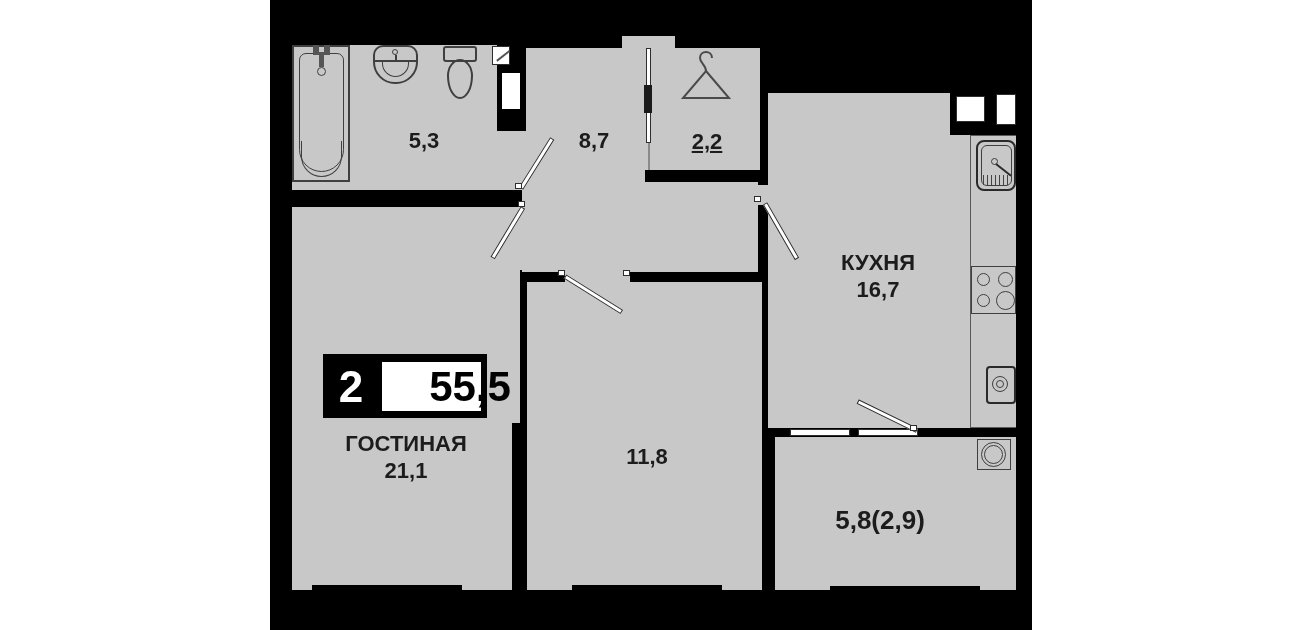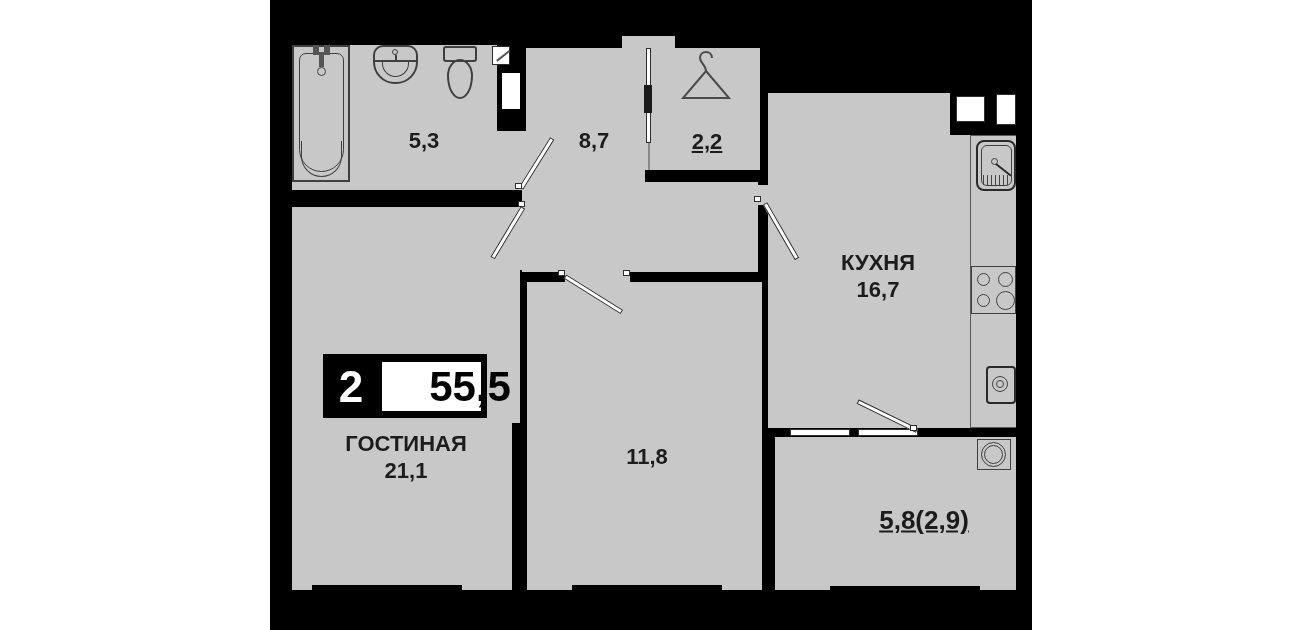--- a/index.html
+++ b/index.html
@@ -131,15 +131,15 @@
   <div class="a badge-t" style="left:442px;top:387px;color:#000;font-size:42px;margin-left:28px;">55,5</div>
 
   <div class="a lbl" style="left:424px;top:141px;">5,3</div>
   <div class="a lbl" style="left:594px;top:141px;">8,7</div>
   <div class="a lbl" style="left:707px;top:142px;text-decoration:underline;">2,2</div>
   <div class="a lbl" style="left:878px;top:263px;">КУХНЯ</div>
   <div class="a lbl" style="left:878px;top:290px;">16,7</div>
   <div class="a lbl" style="left:406px;top:444px;">ГОСТИНАЯ</div>
   <div class="a lbl" style="left:406px;top:471px;">21,1</div>
   <div class="a lbl" style="left:647px;top:457px;">11,8</div>
-  <div class="a lbl sm" style="left:924px;top:520px;text-decoration:underline;">5,8(2,9)</div>
+  <div class="a lbl sm" style="left:880px;top:520px;">5,8(2,9)</div>
 
 </div>
 
 </body></html>

